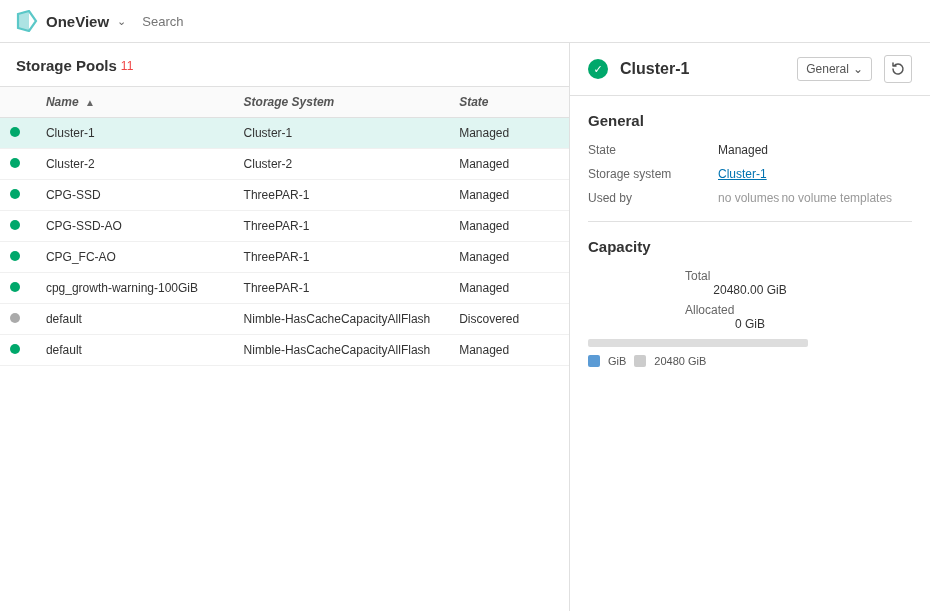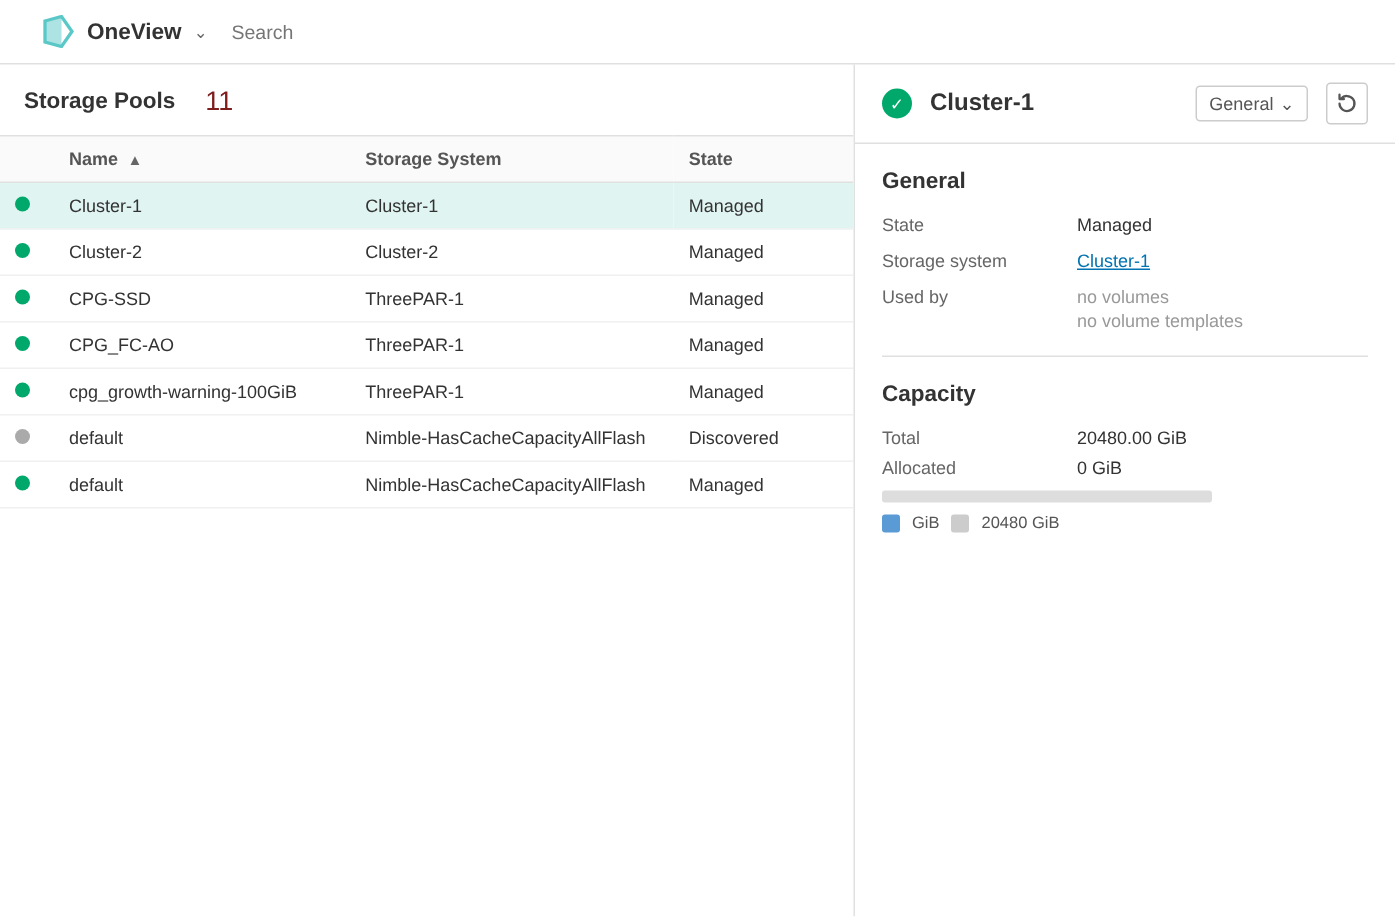--- a/index.html
+++ b/index.html
@@ -3,21 +3,21 @@
   <meta charset="utf-8">
   <style>
     * { box-sizing: border-box; margin: 0; padding: 0; }
     body { font-family: 'Helvetica Neue', Arial, sans-serif; font-size: 13px; color: #333; background: #fff; overflow: hidden; }
 
     
     .header {
       display: flex;
       align-items: center;
       height: 43px;
-      padding: 0 28px;
+      padding: 0 16px;
       border-bottom: 1px solid #e0e0e0;
       background: #fff;
     }
     .header-logo {
       display: flex;
       align-items: center;
       gap: 8px;
       font-size: 15px;
       font-weight: 600;
       color: #333;
@@ -59,44 +59,45 @@
       width: 570px;
       border-right: 1px solid #e0e0e0;
       display: flex;
       flex-direction: column;
       overflow: hidden;
     }
     .panel-header {
       padding: 14px 16px 12px;
       display: flex;
       align-items: center;
-      gap: 20px;
+      gap: 4px;
     }
     .panel-title {
       font-size: 15px;
       font-weight: 600;
       color: #333;
     }
     .panel-count {
-      font-size: 18px;
-      color: #7f1d1d;
+      font-size: 12px;
+      color: #ef4444;
     }
 
     
     .table-container {
       overflow-y: auto;
       flex: 1;
     }
     table {
       width: 100%;
       border-collapse: collapse;
     }
     thead tr {
       border-top: 1px solid #e0e0e0;
       border-bottom: 1px solid #e0e0e0;
+      font-style: italic;
     }
     thead th {
       padding: 8px 10px;
       text-align: left;
       font-size: 12px;
       font-weight: 600;
       color: #555;
       background: #fafafa;
     }
     thead th.sortable {
@@ -213,35 +214,36 @@
       color: #0073b1;
       text-decoration: underline;
       cursor: pointer;
     }
     .info-value-secondary {
       font-size: 12px;
       color: #999;
     }
     .multi-value {
       display: flex;
-      flex-direction: column;
+      flex-direction: row;
       gap: 2px;
     }
     .section-divider {
       border: none;
       border-top: 1px solid #e0e0e0;
       margin: 16px 0;
     }
     .capacity-section {
       margin-top: 4px;
     }
     .capacity-row {
       display: flex;
       align-items: center;
       margin-bottom: 6px;
+      flex-direction: column;
     }
     .capacity-label {
       width: 130px;
       font-size: 12px;
       color: #666;
     }
     .capacity-value {
       font-size: 12px;
       color: #333;
     }
@@ -329,20 +331,26 @@
               <td class="col-state">Managed</td>
             </tr>
             <tr>
               <td class="col-status"><span class="status-dot dot-green"></span></td>
               <td class="col-name">CPG-SSD</td>
               <td class="col-system">ThreePAR-1</td>
               <td class="col-state">Managed</td>
             </tr>
             <tr>
               <td class="col-status"><span class="status-dot dot-green"></span></td>
+              <td class="col-name">CPG-SSD-AO</td>
+              <td class="col-system">ThreePAR-1</td>
+              <td class="col-state">Managed</td>
+            </tr>
+            <tr>
+              <td class="col-status"><span class="status-dot dot-green"></span></td>
               <td class="col-name">CPG_FC-AO</td>
               <td class="col-system">ThreePAR-1</td>
               <td class="col-state">Managed</td>
             </tr>
             <tr>
               <td class="col-status"><span class="status-dot dot-green"></span></td>
               <td class="col-name">cpg_growth-warning-100GiB</td>
               <td class="col-system">ThreePAR-1</td>
               <td class="col-state">Managed</td>
             </tr>

